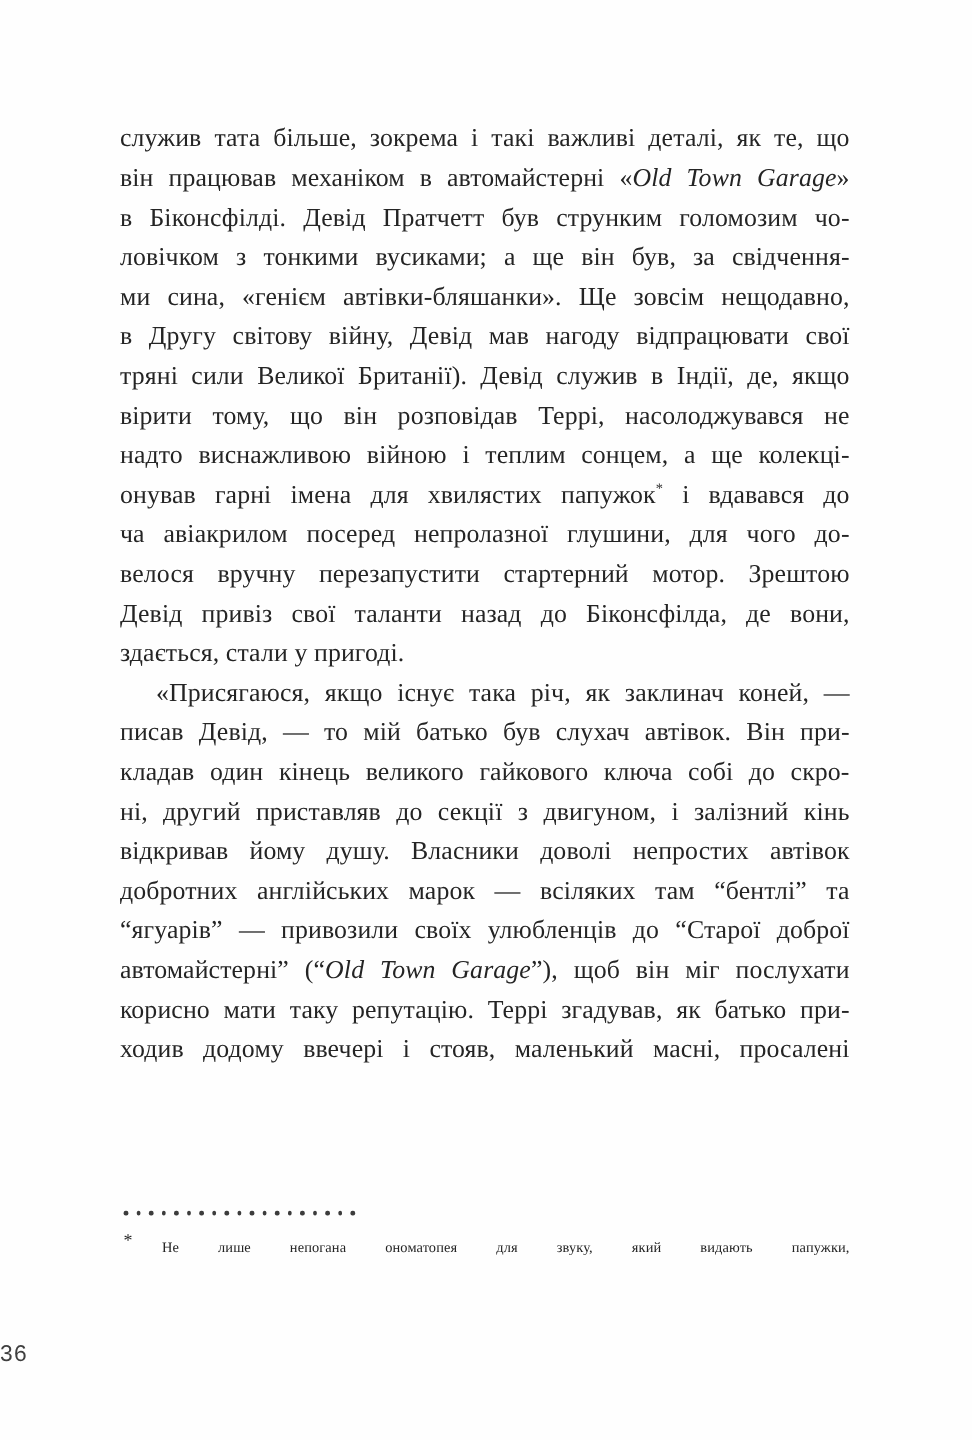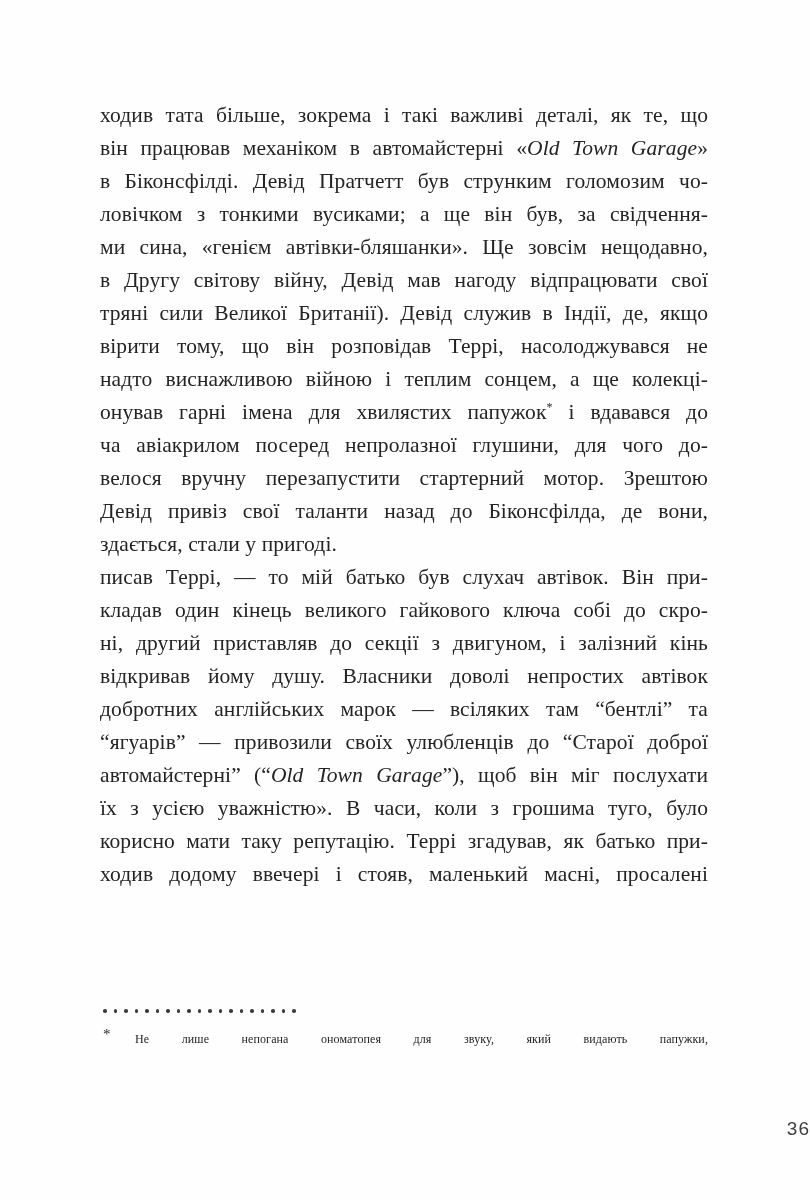--- a/index.html
+++ b/index.html
@@ -73,58 +73,58 @@
     letter-spacing: 0.1px;
   }
   .fn-line.just { text-align-last: justify; }
   .fn-line.flush { text-align-last: left; }
   .fn-line i { font-style: italic; }
   .page-number {
     position: absolute;
     left: 0;
     top: 1118px;
     width: 810px;
-    text-align: right;
+    text-align: left;
     font-family: "Liberation Sans", "DejaVu Sans", sans-serif;
     font-size: 19px;
     color: #3f3f3f;
     letter-spacing: 1px;
   }
 </style>
 </head>
 <body>
 
 <div class="page">
 
   <div class="text-block" id="text-block">
       <div class="para">
-        <div class="line">ходив тата більше, зокрема і такі важливі деталі, як те, що</div>
+        <div class="line">служив тата більше, зокрема і такі важливі деталі, як те, що</div>
         <div class="line">він працював механіком в автомайстерні «<i>Old Town Garage</i>»</div>
         <div class="line">в Біконсфілді. Девід Пратчетт був струнким голомозим чо-</div>
         <div class="line">ловічком з тонкими вусиками; а ще він був, за свідчення-</div>
         <div class="line">ми сина, «генієм автівки-бляшанки». Ще зовсім нещодавно,</div>
         <div class="line">в Другу світову війну, Девід мав нагоду відпрацювати свої</div>
         <div class="line">тряні сили Великої Британії). Девід служив в Індії, де, якщо</div>
         <div class="line">вірити тому, що він розповідав Террі, насолоджувався не</div>
         <div class="line">надто виснажливою війною і теплим сонцем, а ще колекці-</div>
         <div class="line">онував гарні імена для хвилястих папужок<sup>*</sup> і вдавався до</div>
         <div class="line">ча авіакрилом посеред непролазної глушини, для чого до-</div>
         <div class="line">велося вручну перезапустити стартерний мотор. Зрештою</div>
         <div class="line">Девід привіз свої таланти назад до Біконсфілда, де вони,</div>
         <div class="line flush">здається, стали у пригоді.</div>
       </div>
       <div class="para">
-        <div class="line">писав Террі, — то мій батько був слухач автівок. Він при-</div>
+        <div class="line indent">«Присягаюся, якщо існує така річ, як заклинач коней, —</div>
+        <div class="line">писав Девід, — то мій батько був слухач автівок. Він при-</div>
         <div class="line">кладав один кінець великого гайкового ключа собі до скро-</div>
         <div class="line">ні, другий приставляв до секції з двигуном, і залізний кінь</div>
         <div class="line">відкривав йому душу. Власники доволі непростих автівок</div>
         <div class="line">добротних англійських марок — всіляких там “бентлі” та</div>
         <div class="line">“ягуарів” — привозили своїх улюбленців до “Старої доброї</div>
         <div class="line">автомайстерні” (“<i>Old Town Garage</i>”), щоб він міг послухати</div>
-        <div class="line">їх з усією уважністю». В часи, коли з грошима туго, було</div>
         <div class="line">корисно мати таку репутацію. Террі згадував, як батько при-</div>
         <div class="line">ходив додому ввечері і стояв, маленький масні, просалені</div>
       </div>
     </div>
 
   <div class="footnote">
     <div class="dots" id="dots">
         <span class="dot"></span>
         <span class="dot"></span>
         <span class="dot"></span>

